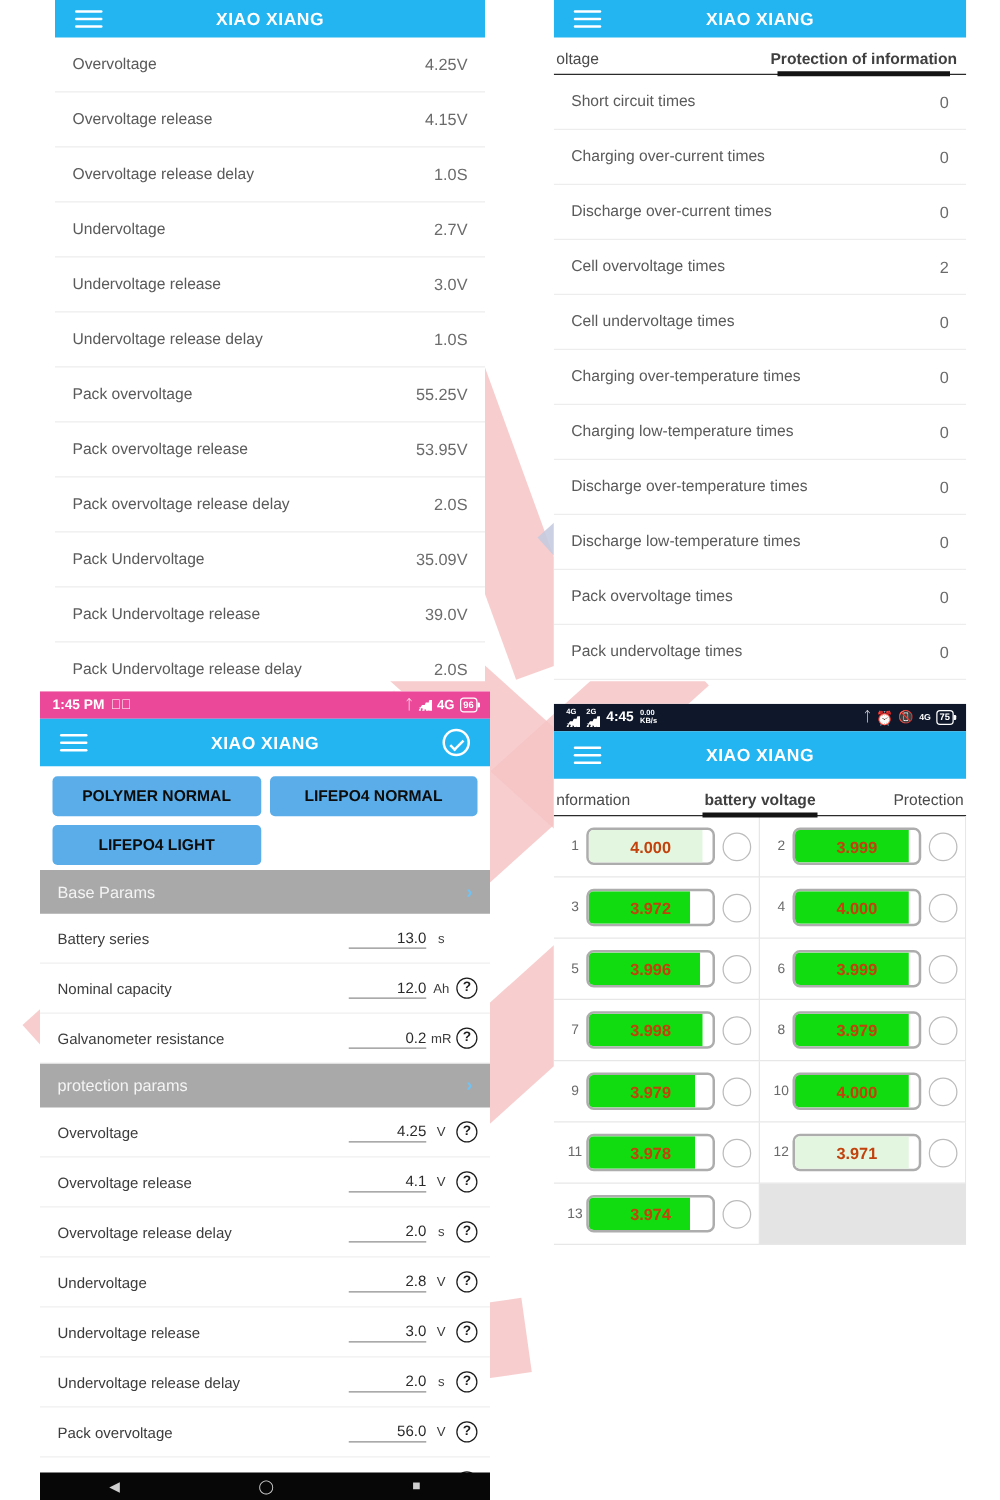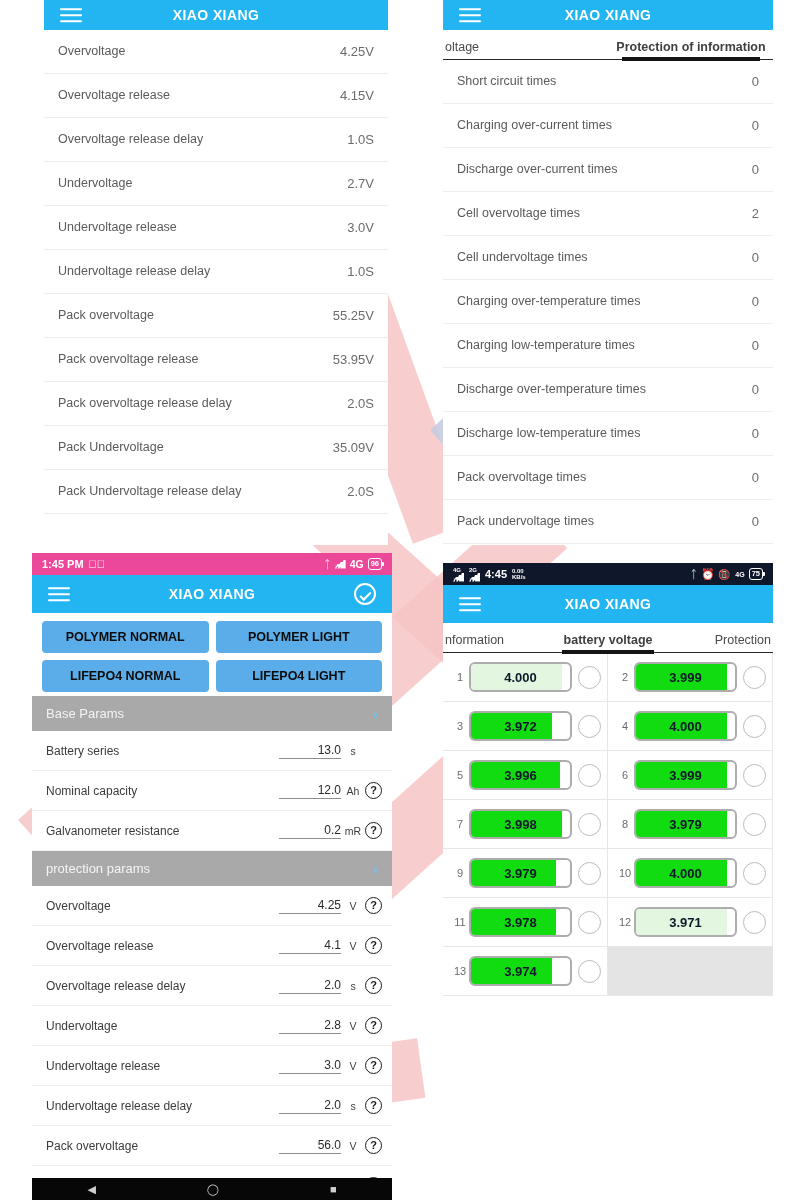--- a/index.html
+++ b/index.html
@@ -81,21 +81,21 @@
   
   .cellgrid { display:flex; flex-wrap:wrap; }
   .cellwrap { width:50%; display:flex; align-items:center; padding:9px 6px 9px 8px;
               border-bottom:1px solid #e7e7e7; border-right:1px solid #e7e7e7; }
   .cellwrap.blank { background:#e4e4e4; border-right:none; }
   .cellnum { font-size:11px; color:#6a6a6a; width:18px; text-align:center; flex:none; }
   .bar { flex:1; height:30px; border:2.4px solid #adadad; border-radius:6px; position:relative;
          background:#fff; display:flex; align-items:center; justify-content:center; overflow:hidden; }
   .bar .fill { position:absolute; left:0; top:0; bottom:0; background:#10dc10; }
   .bar .fill.pale { background:#e3f7e0; }
-  .bar .bv { position:relative; font-size:13px; font-weight:700; color:#0f172a; }
+  .bar .bv { position:relative; font-size:13px; font-weight:700; color:#c2410c; }
   .circ { width:23px; height:23px; border:1.7px solid #bcbcbc; border-radius:50%; margin-left:6px; flex:none; }
 
   .navbar { background:#070707; height:22px; display:flex; align-items:center; justify-content:space-around; }
   .navbar .ni { color:#cfcfcf; font-size:11px; }
 </style>
 </head>
 <body>
 
 <div id="root">
 
@@ -157,20 +157,24 @@
         </div>
         <div class="row">
           <span class="lbl">Pack overvoltage release delay</span>
           <span class="val">2.0S</span>
         </div>
         <div class="row">
           <span class="lbl">Pack Undervoltage</span>
           <span class="val">35.09V</span>
         </div>
         <div class="row">
+          <span class="lbl">Pack Undervoltage release</span>
+          <span class="val">39.0V</span>
+        </div>
+        <div class="row">
           <span class="lbl">Pack Undervoltage release delay</span>
           <span class="val">2.0S</span>
         </div>
       </div>
   </div>
 
   <div class="panel" style="left:443px; top:0; width:330px; height:545px;">
     <div class="appbar">
       <div class="burger">
           <span></span>
@@ -248,21 +252,20 @@
       <div class="burger">
           <span></span>
           <span></span>
           <span></span>
         </div>
       <div class="apptitle">XIAO XIANG</div>
       <div class="checkicon"></div>
     </div>
     <div class="btngrid" id="bl-buttons">
         <div class="typebtn">POLYMER NORMAL</div>
-        <div class="typebtn">POLYMER LIGHT</div>
         <div class="typebtn">LIFEPO4 NORMAL</div>
         <div class="typebtn">LIFEPO4 LIGHT</div>
       </div>
     <div id="bl-sections">
         <div class="sect">
           <span>Base Params</span>
           <span class="chev">›</span>
         </div>
         <div class="prow">
           <span class="plbl">Battery series</span>

